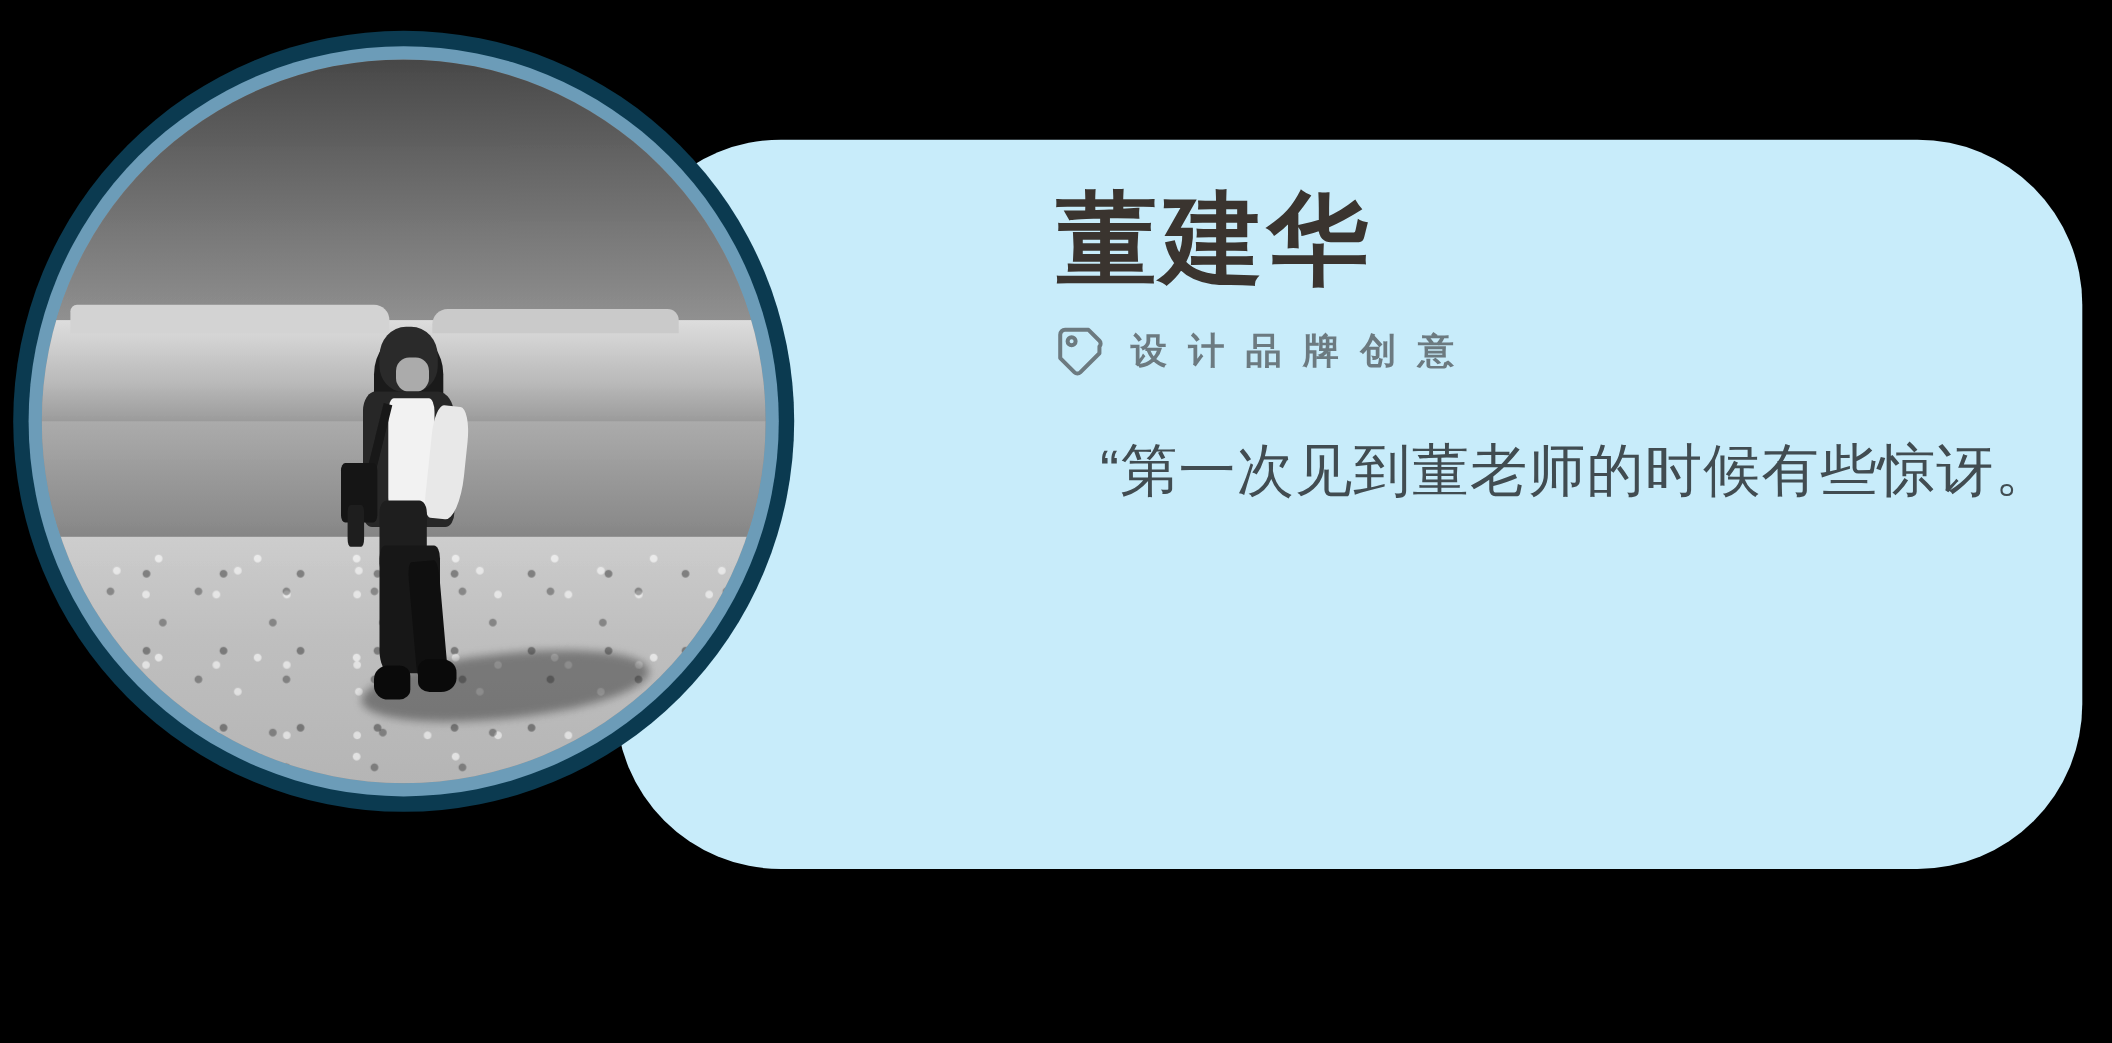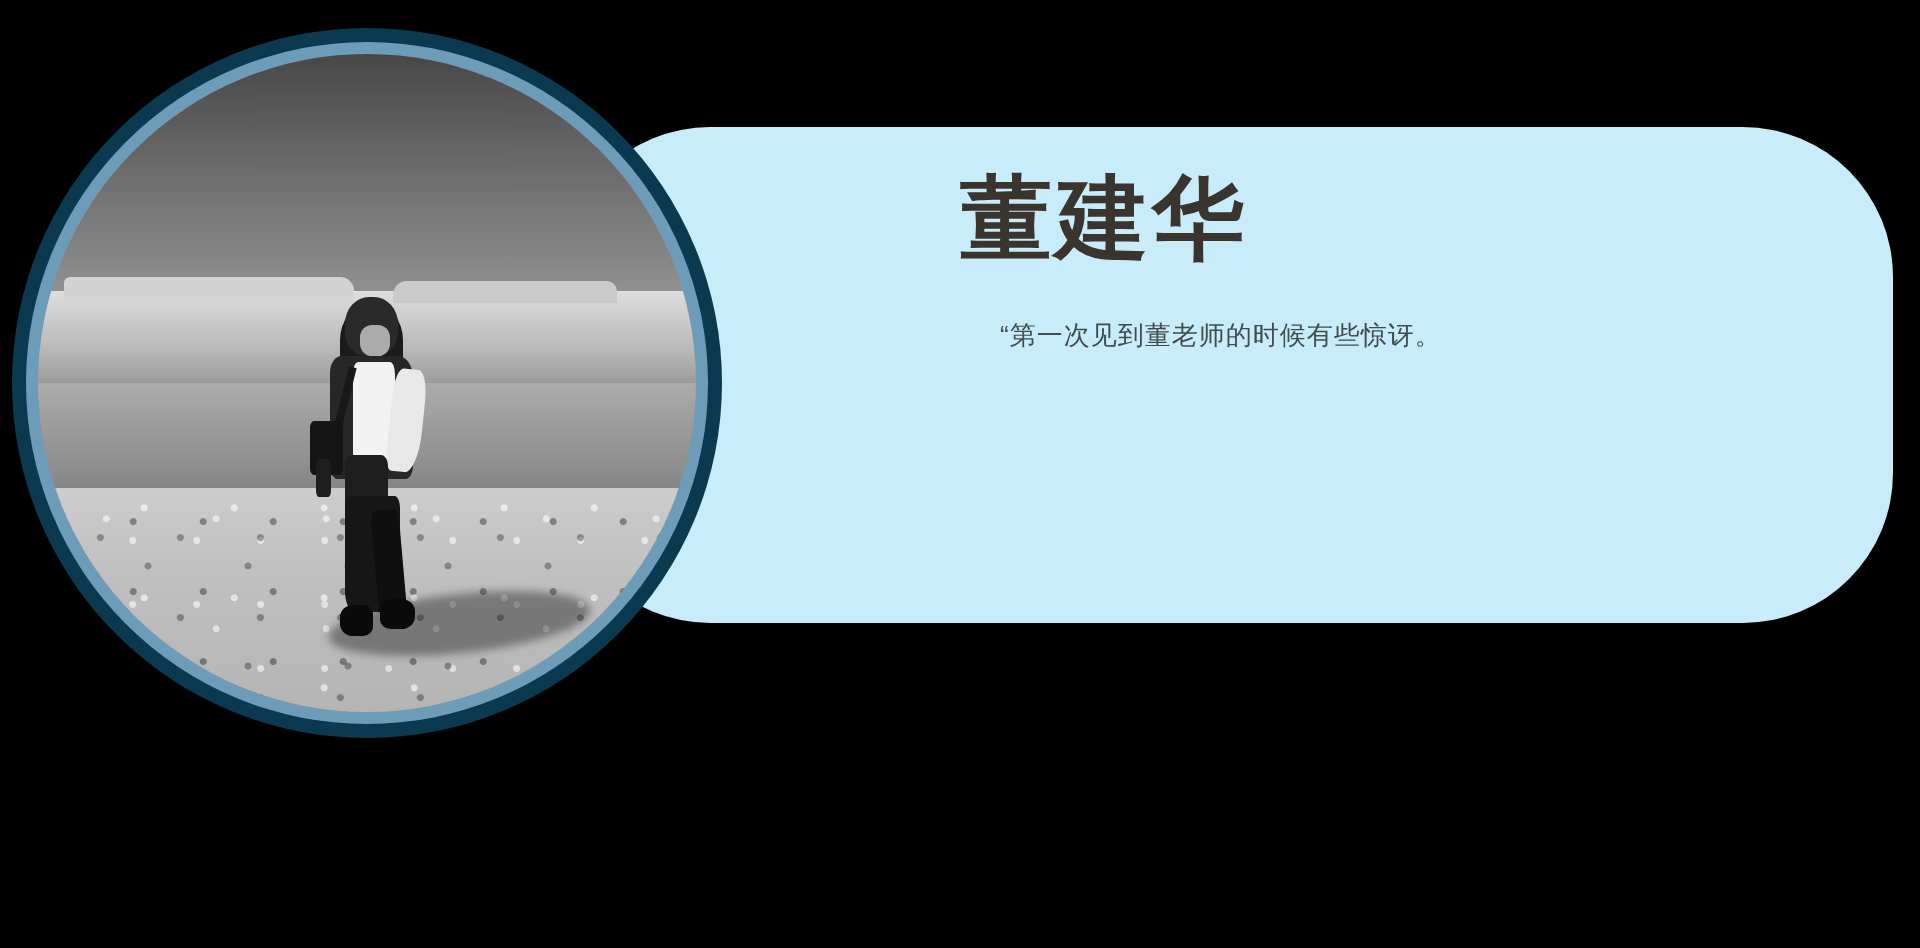--- a/index.html
+++ b/index.html
@@ -18,21 +18,21 @@
     background: #000000;
     overflow: hidden;
   }
 
   
   .info-card {
     position: absolute;
     left: 560px;
     top: 127px;
     width: 1333px;
-    height: 496px;
+    height: 663px;
     background: #c8ecfa;
     border-radius: 150px;
     box-sizing: border-box;
   }
   .card-inner {
     position: absolute;
     left: 400px;
     top: 40px;
     right: 60px;
     bottom: 40px;
@@ -65,21 +65,21 @@
   .tag-labels {
     font-size: 33px;
     font-weight: 700;
     letter-spacing: 5px;
     color: #6c7a80;
     white-space: nowrap;
   }
 
   .quote-block {
     margin-top: 44px;
-    font-size: 26px;
+    font-size: 52px;
     line-height: 1.62;
     color: #414c51;
     letter-spacing: 1px;
     max-width: 880px;
   }
   .quote-line { white-space: nowrap; display: block; }
 
   
   .photo-circle-wrap {
     position: absolute;
@@ -236,20 +236,29 @@
 </head>
 <body>
 
 <div class="stage">
 
   <div class="info-card">
     <div class="card-inner">
 
       <h1 class="person-name">董建华</h1>
 
+      <div class="tag-row">
+        <span class="tag-icon">
+          <svg viewBox="0 0 24 24" fill="none" stroke="#6c7a80" stroke-width="1.9" stroke-linecap="round" stroke-linejoin="round">
+            <path d="M20.6 13.1 11.5 22.2a1.9 1.9 0 0 1-2.7 0L2 15.4V4.3A2.3 2.3 0 0 1 4.3 2h11.1l5.2 5.2a1.9 1.9 0 0 1 0 2.7z"></path>
+            <circle cx="7.4" cy="7.4" r="1.9"></circle>
+          </svg>
+        </span>
+        <span class="tag-labels">设 计  品 牌  创 意</span>
+      </div>
 
       <blockquote class="quote-block">
         <span class="quote-line">“第一次见到董老师的时候有些惊讶。</span>
       </blockquote>
 
     </div>
   </div>
 
   <div class="photo-circle-wrap">
     <div class="ring-outer">

